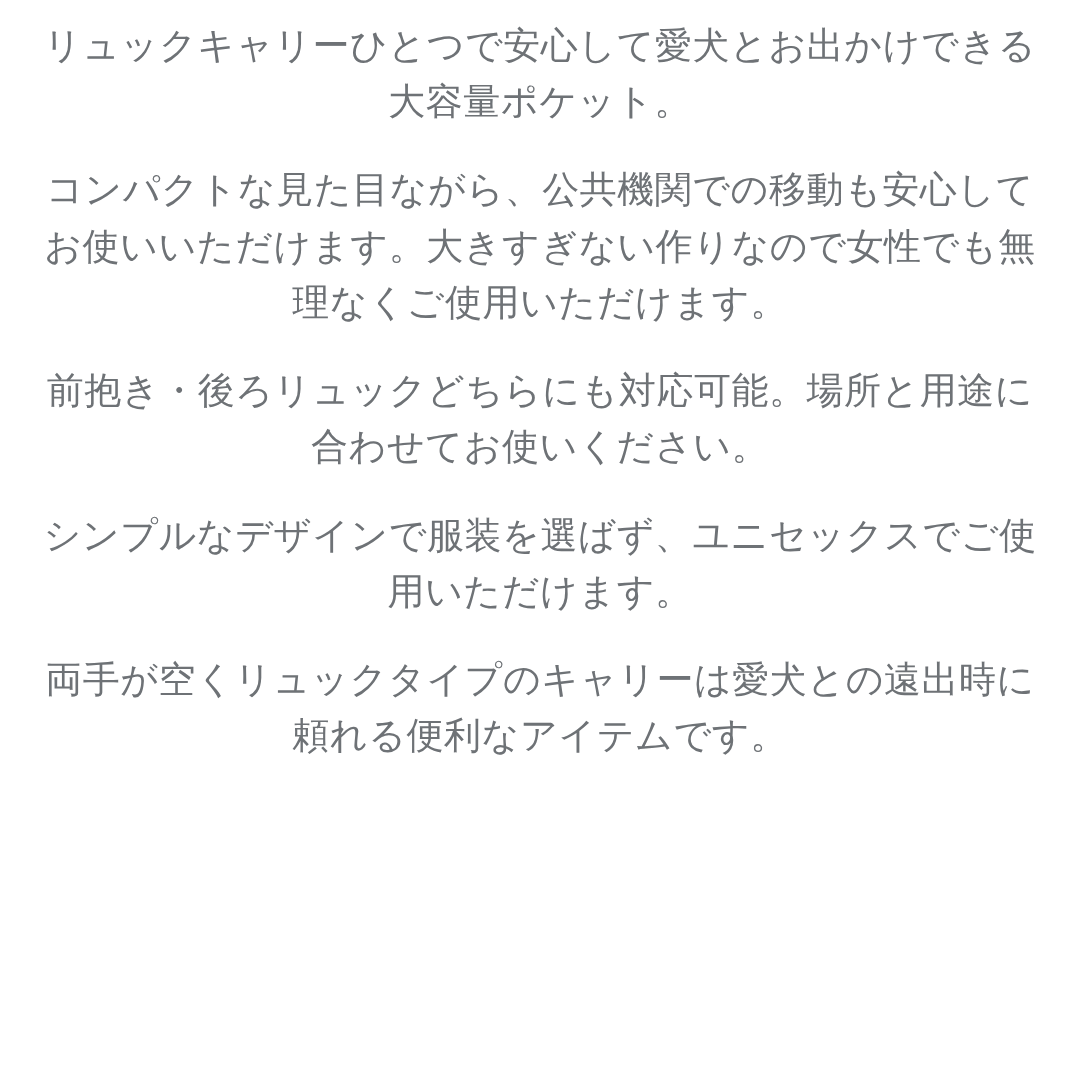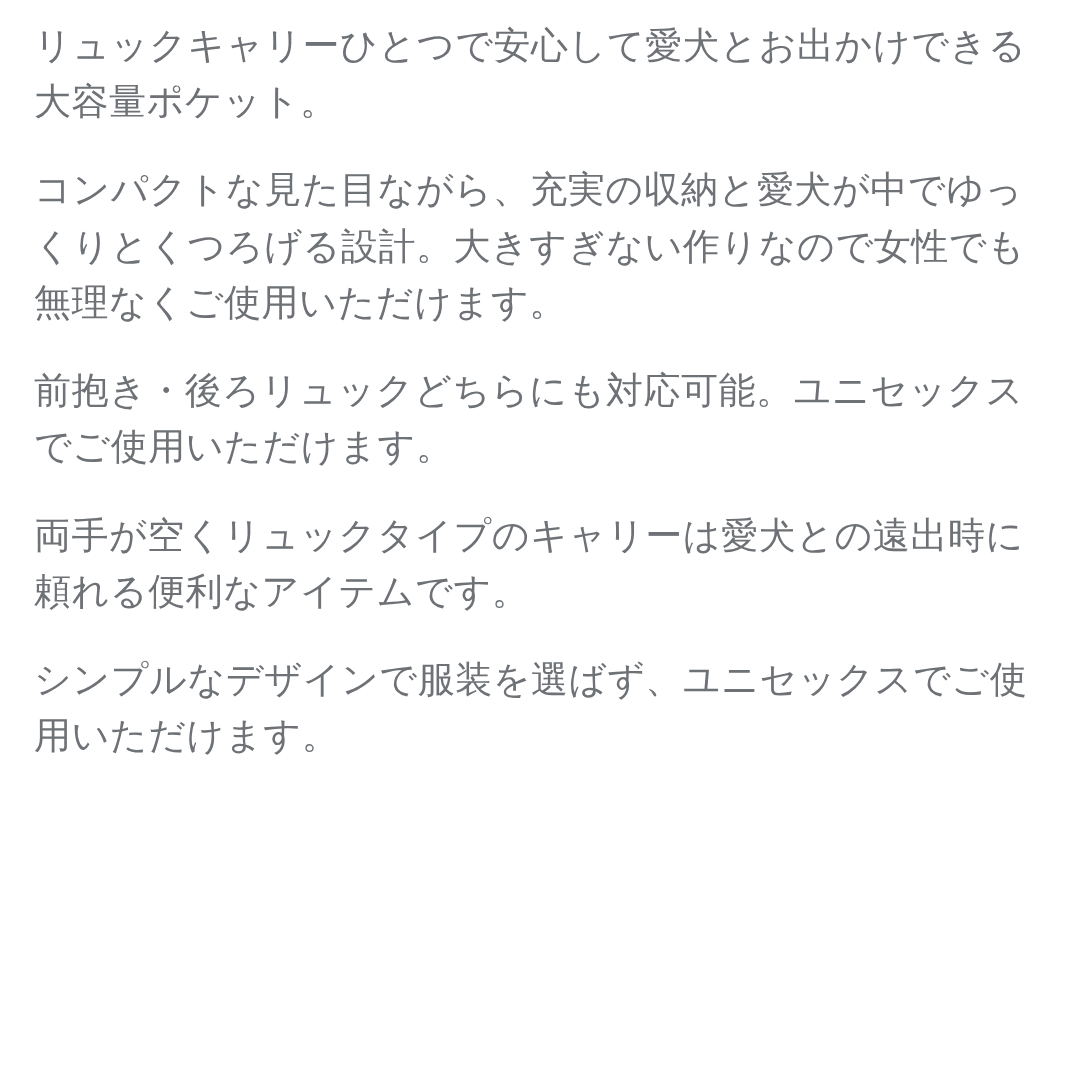--- a/index.html
+++ b/index.html
@@ -19,29 +19,29 @@
     height: 1080px;
     background: #ffffff;
     padding: 18px 34px 0 34px;
   }
   .para {
     color: #6e7276;
     font-size: 37px;
     line-height: 1.52;
     letter-spacing: 0.5px;
     margin: 0 0 32px 0;
-    text-align: left;
+    text-align: center;
     font-weight: 400;
   }
   .para:last-child {
     margin-bottom: 0;
   }
 </style>
 </head>
 <body>
 
 <div class="page">
   <p class="para">リュックキャリーひとつで安心して愛犬とお出かけできる大容量ポケット。</p>
-  <p class="para">コンパクトな見た目ながら、充実の収納と愛犬が中でゆっくりとくつろげる設計。大きすぎない作りなので女性でも無理なくご使用いただけます。</p>
-  <p class="para">前抱き・後ろリュックどちらにも対応可能。ユニセックスでご使用いただけます。</p>
+  <p class="para">コンパクトな見た目ながら、公共機関での移動も安心してお使いいただけます。大きすぎない作りなので女性でも無理なくご使用いただけます。</p>
+  <p class="para">前抱き・後ろリュックどちらにも対応可能。場所と用途に合わせてお使いください。</p>
+  <p class="para">シンプルなデザインで服装を選ばず、ユニセックスでご使用いただけます。</p>
   <p class="para">両手が空くリュックタイプのキャリーは愛犬との遠出時に頼れる便利なアイテムです。</p>
-  <p class="para">シンプルなデザインで服装を選ばず、ユニセックスでご使用いただけます。</p>
 </div>
 
 </body></html>

